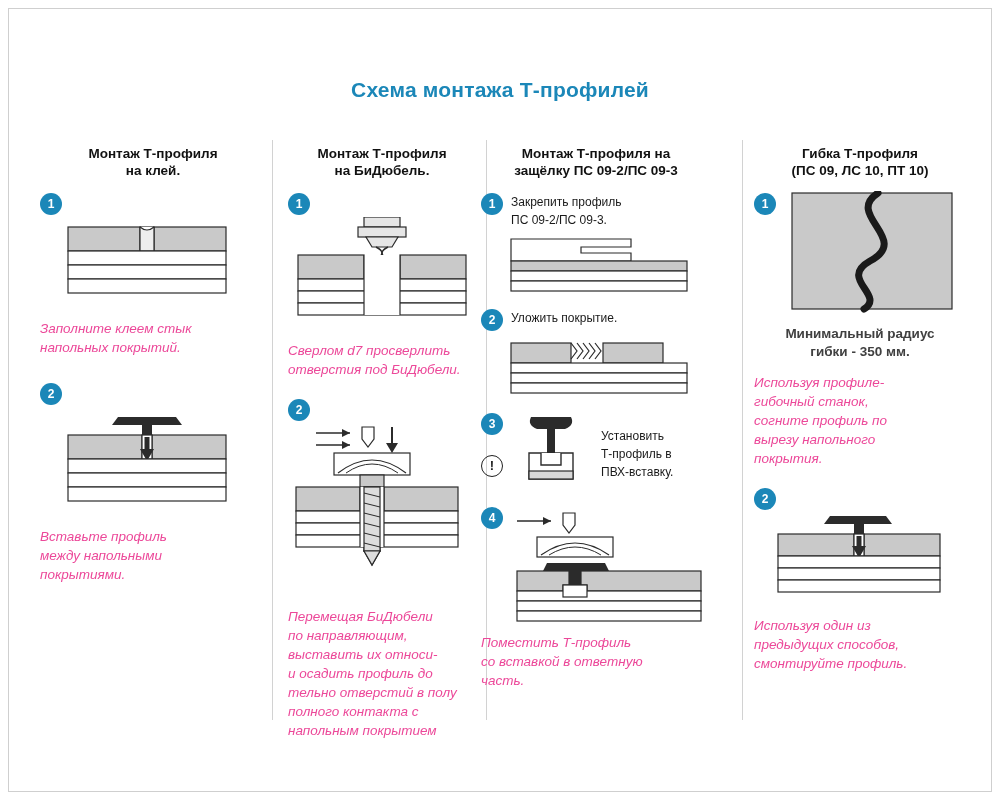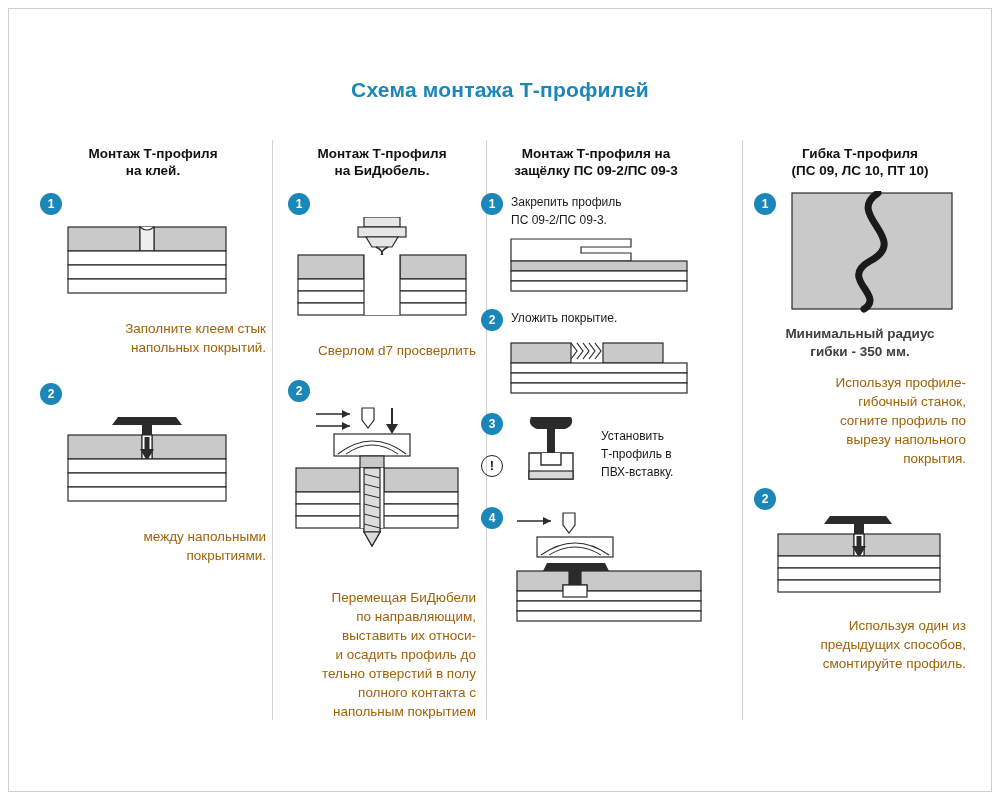--- a/index.html
+++ b/index.html
@@ -76,24 +76,25 @@
     border: 1.5px solid #222;
     color: #222;
     font-size: 13px;
     font-weight: bold;
     text-align: center;
     line-height: 20px;
     display: inline-block;
     box-sizing: border-box;
   }
   .cap {
-    text-align: right;
+    text-align: left;
     font-size: 13.5px;
     line-height: 19px;
-    color: #a16207;
+    color: #ec4899;
+    font-style: italic;
   }
   .cap-b {
     text-align: center;
     font-size: 13.5px;
     line-height: 18px;
     font-weight: bold;
     color: #404040;
   }
   .inline-row {
     display: flex;
@@ -162,20 +163,21 @@
 
           <path d="M107 26 v14" stroke="#2b2b2b" stroke-width="5" fill="none"></path>
           <path d="M100 38 l7 12 l7 -12 z" fill="#2b2b2b"></path>
 
           <rect x="28" y="48" width="158" height="14" fill="#ffffff" stroke="#2b2b2b" stroke-width="1.2"></rect>
           <rect x="28" y="62" width="158" height="14" fill="#ffffff" stroke="#2b2b2b" stroke-width="1.2"></rect>
           <rect x="28" y="76" width="158" height="14" fill="#ffffff" stroke="#2b2b2b" stroke-width="1.2"></rect>
         </svg>
       </div>
       <div class="cap" style="margin-top:6px;">
+        <div>Вставьте профиль</div>
         <div>между напольными</div>
         <div>покрытиями.</div>
       </div>
     </div>
   </div>
 
   <div class="col" style="left:288px; width:188px;">
     <div class="col-head">
       <div>Монтаж Т-профиля</div>
       <div>на БиДюбель.</div>
@@ -200,20 +202,21 @@
           <rect x="10" y="62" width="168" height="12" fill="#ffffff" stroke="#2b2b2b" stroke-width="1.2"></rect>
           <rect x="10" y="74" width="168" height="12" fill="#ffffff" stroke="#2b2b2b" stroke-width="1.2"></rect>
           <rect x="10" y="86" width="168" height="12" fill="#ffffff" stroke="#2b2b2b" stroke-width="1.2"></rect>
           <rect x="76" y="38" width="36" height="60" fill="#ffffff" stroke="none"></rect>
           <line x1="76" y1="38" x2="76" y2="98" stroke="#2b2b2b" stroke-width="1.2"></line>
           <line x1="112" y1="38" x2="112" y2="98" stroke="#2b2b2b" stroke-width="1.2"></line>
         </svg>
       </div>
       <div class="cap" style="margin-top:24px;">
         <div>Сверлом d7 просверлить</div>
+        <div>отверстия под БиДюбели.</div>
       </div>
     </div>
 
     <div style="margin-top:20px;">
       <div class="step-badge">2</div>
       <div style="margin-top:2px;">
         <svg width="188" height="180" viewBox="0 0 188 180">
 
           <line x1="28" y1="10" x2="62" y2="10" stroke="#2b2b2b" stroke-width="1.6"></line>
           <path d="M62 10 l-8 -4 v8 z" fill="#2b2b2b"></path>
@@ -357,20 +360,25 @@
           <rect x="70" y="60" width="120" height="20" fill="#c9c9c9" stroke="#2b2b2b" stroke-width="1.2"></rect>
 
           <rect x="52" y="74" width="24" height="10" fill="#ffffff" stroke="#2b2b2b" stroke-width="1.2"></rect>
 
           <rect x="6" y="80" width="184" height="10" fill="#ffffff" stroke="#2b2b2b" stroke-width="1.2"></rect>
           <rect x="6" y="90" width="184" height="10" fill="#ffffff" stroke="#2b2b2b" stroke-width="1.2"></rect>
           <rect x="6" y="100" width="184" height="10" fill="#ffffff" stroke="#2b2b2b" stroke-width="1.2"></rect>
           <rect x="52" y="74" width="24" height="12" fill="#ffffff" stroke="#2b2b2b" stroke-width="1.2"></rect>
         </svg>
       </div>
+      <div class="cap" style="margin-top:6px;">
+        <div>Поместить Т-профиль</div>
+        <div>со вставкой в ответную</div>
+        <div>часть.</div>
+      </div>
     </div>
   </div>
 
   <div class="col" style="left:754px; width:212px;">
     <div class="col-head">
       <div>Гибка Т-профиля</div>
       <div>(ПС 09, ЛС 10, ПТ 10)</div>
     </div>
 
     <div style="margin-top:14px;">

